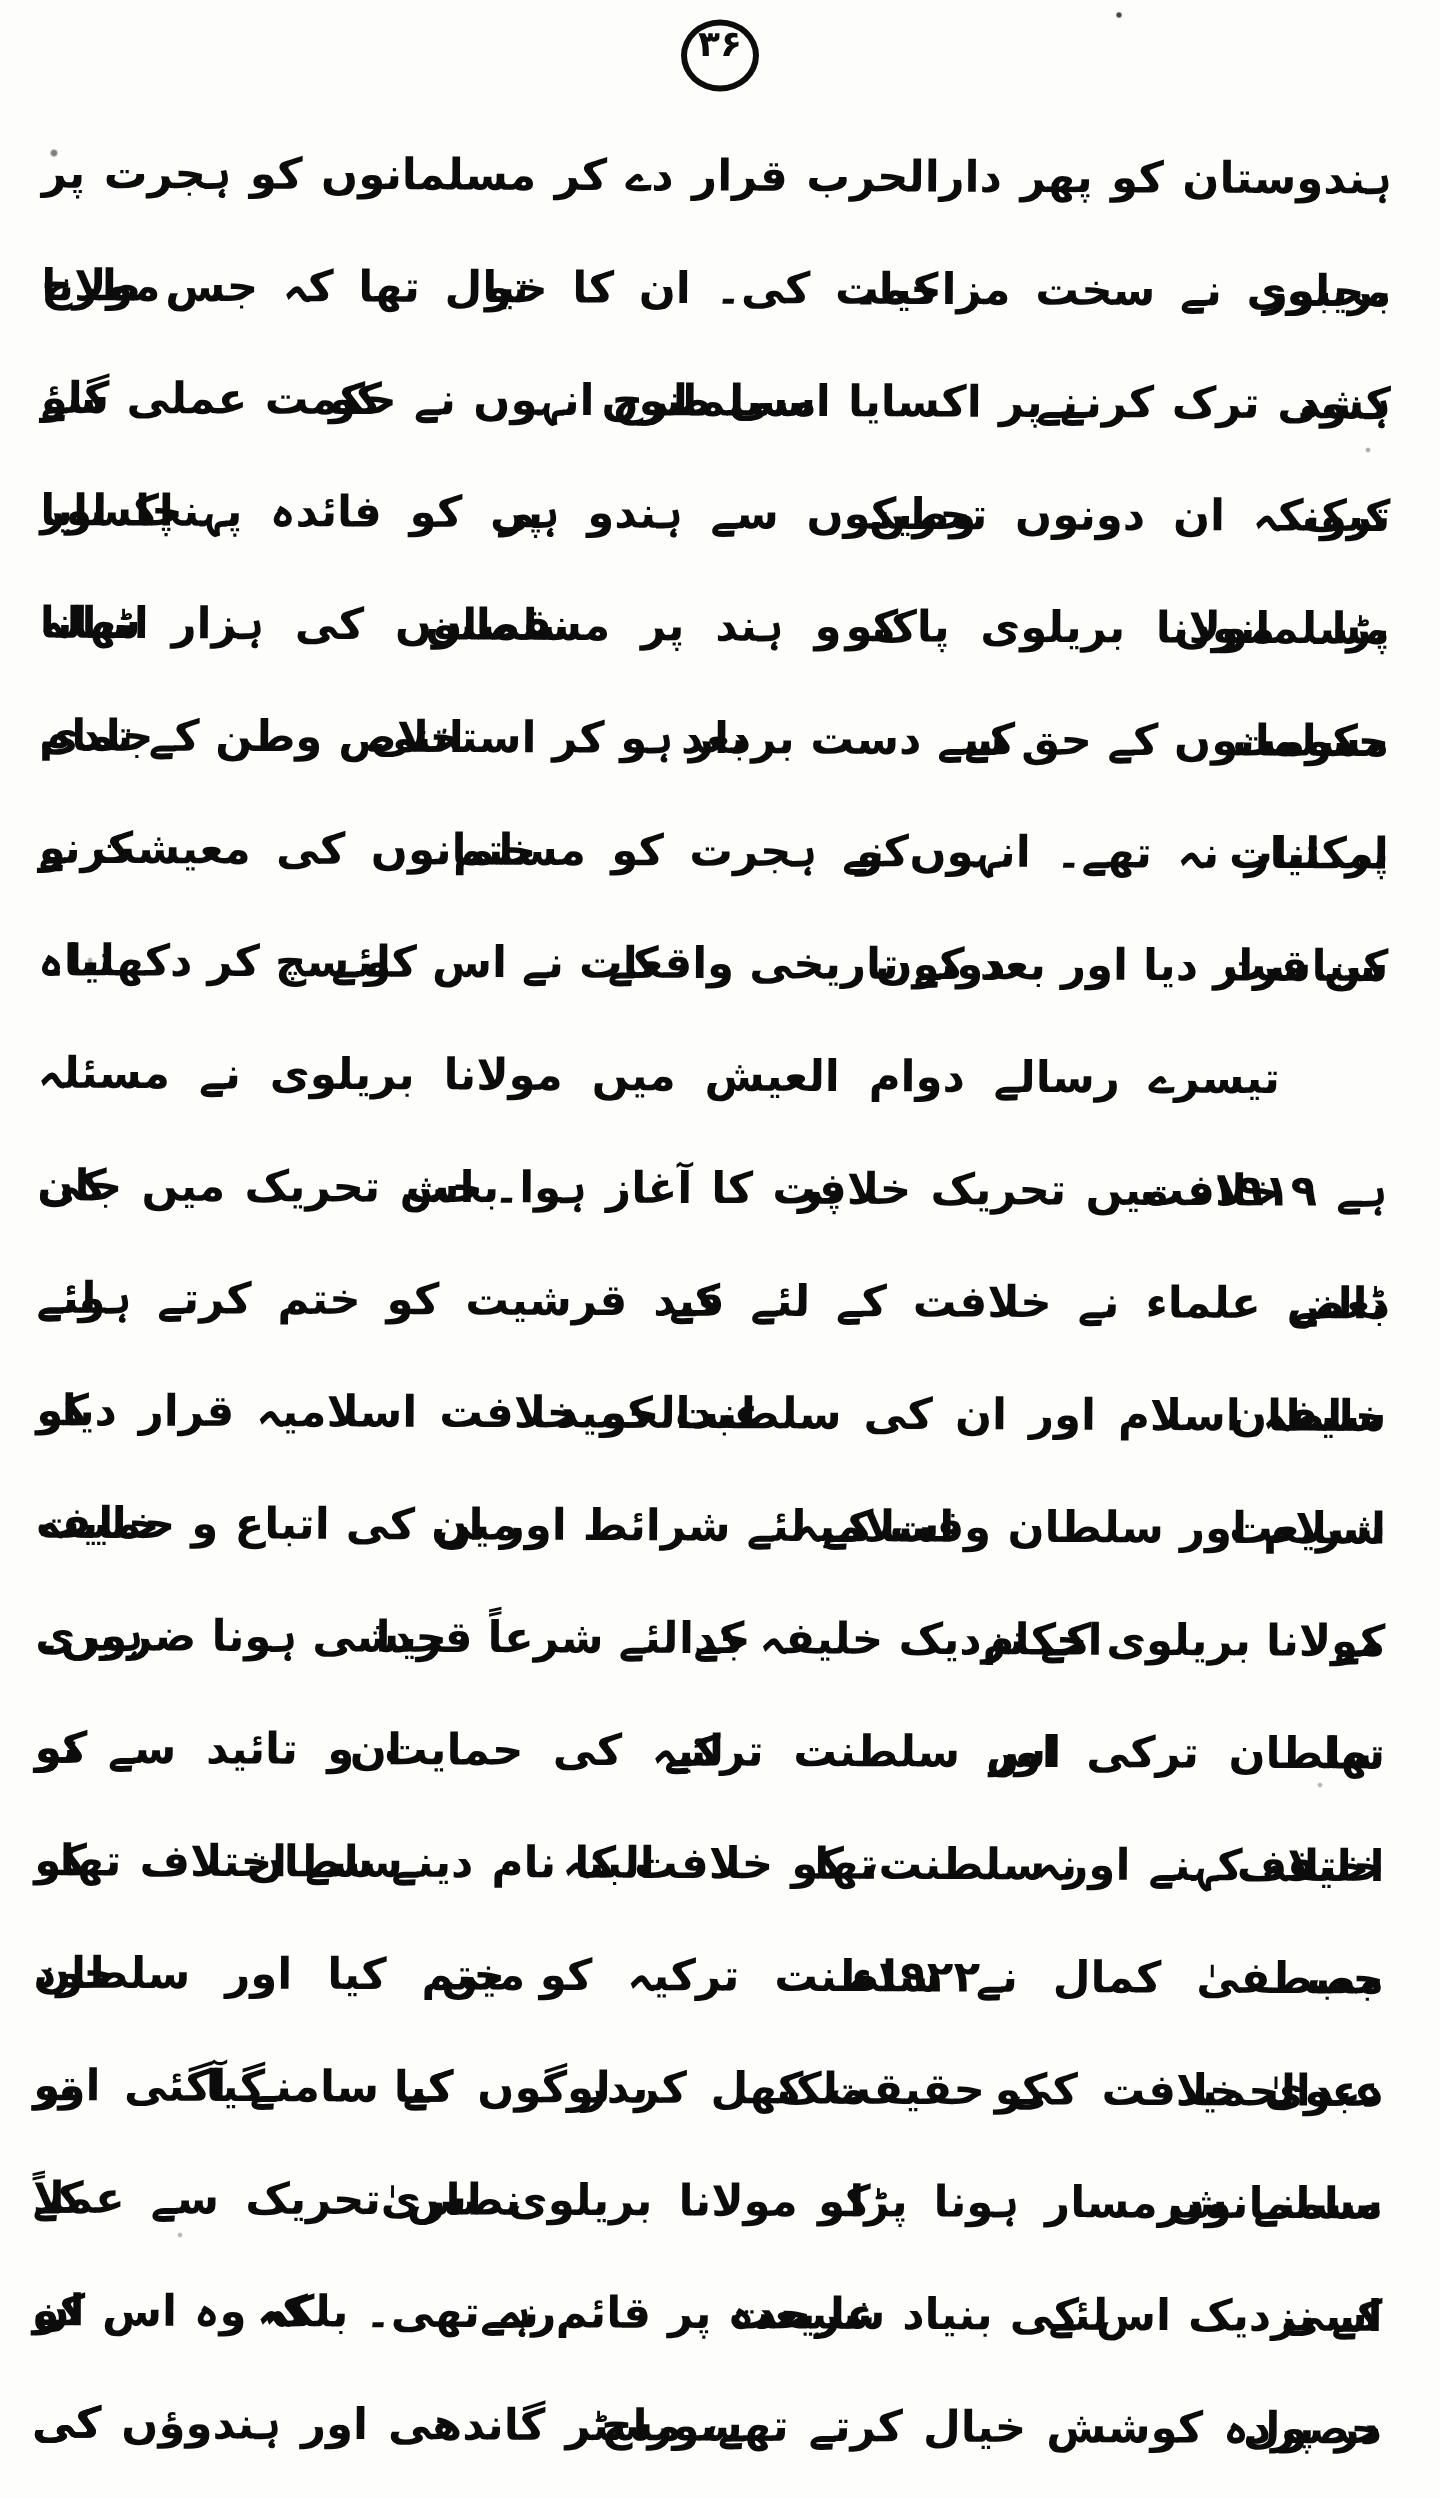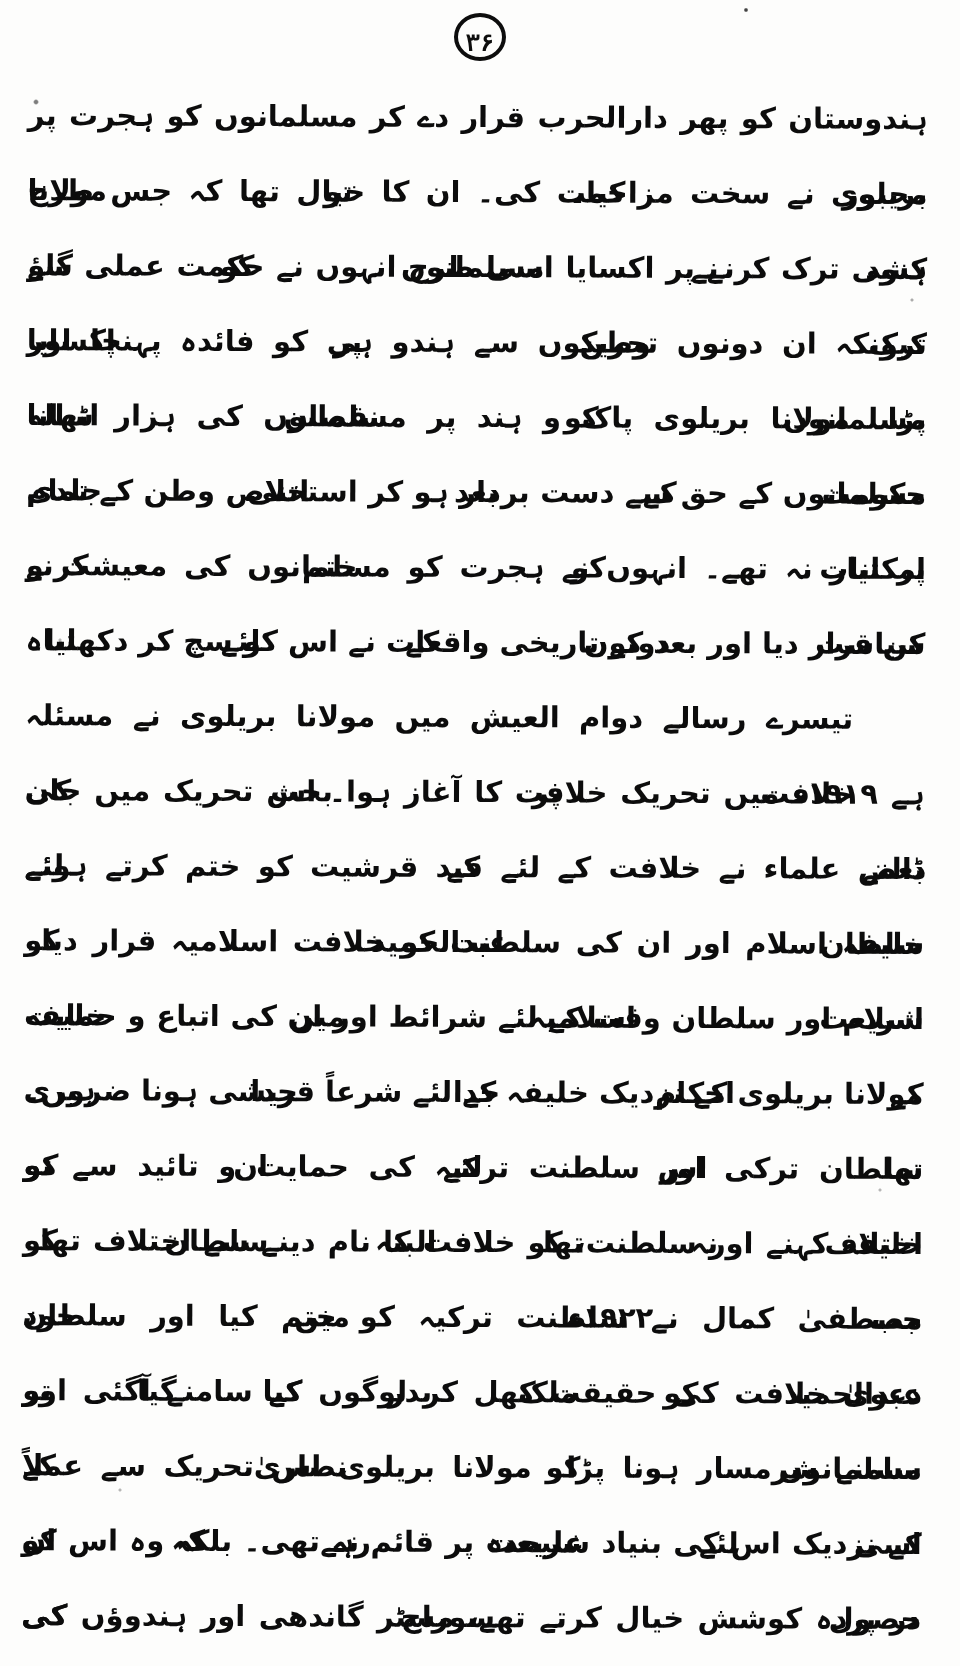--- a/index.html
+++ b/index.html
@@ -28,25 +28,24 @@
   .page-number-badge {
     position: absolute;
     top: 13px;
     left: 50%;
     transform: translateX(-50%);
     width: 52px;
     height: 48px;
     border: 4px solid #0d0d0d;
     border-radius: 50%;
     display: flex;
-    align-items: flex-end;
+    align-items: flex-start;
     justify-content: center;
     box-sizing: border-box;
     background: #fdfdfc;
-    font-family: Liberation Mono, monospace;
   }
   .page-number-badge span {
     font-size: 24px;
     font-weight: 700;
     line-height: 1;
     direction: rtl;
   }
   .text-block {
     position: absolute;
     top: 82px;

